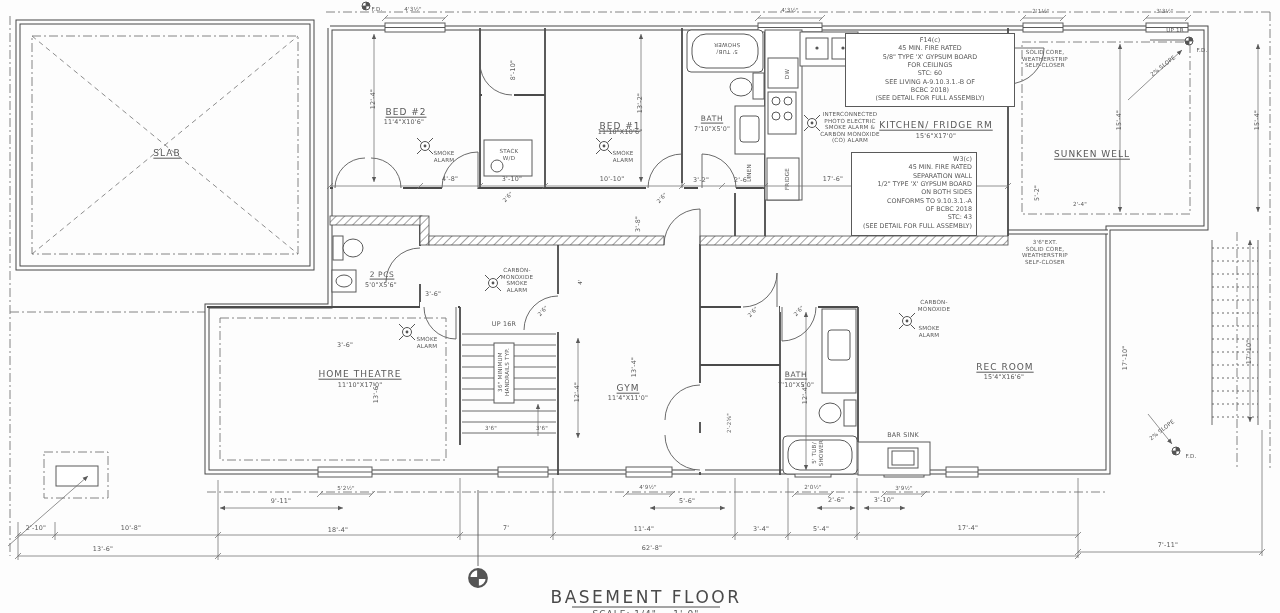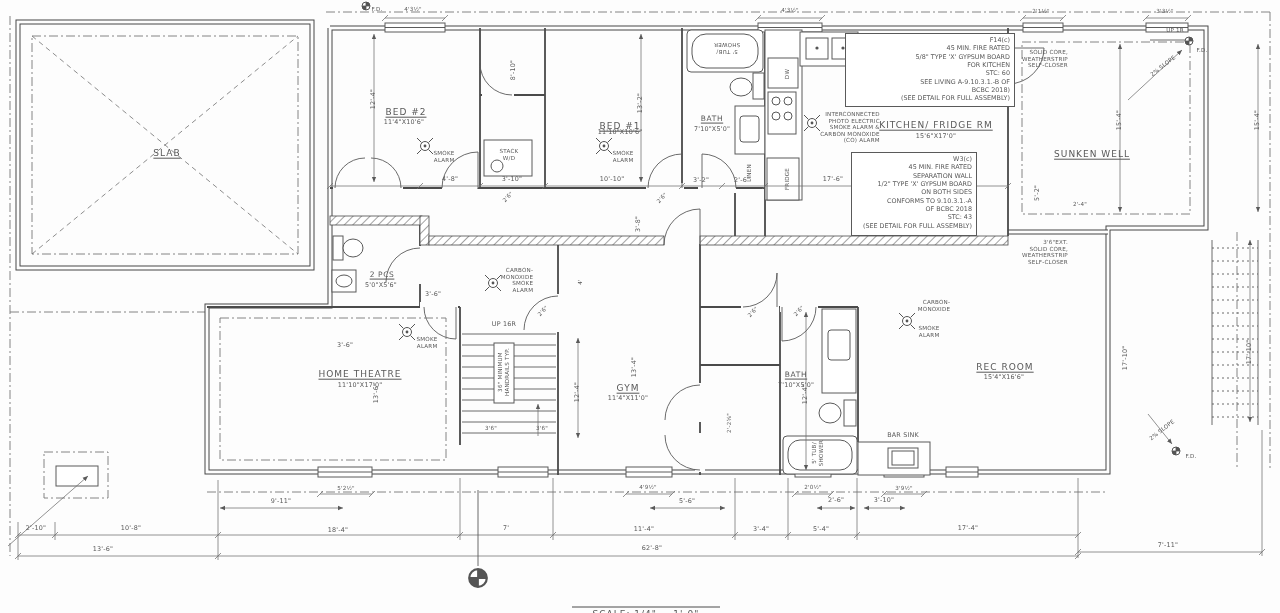--- a/index.html
+++ b/index.html
@@ -1,21 +1,21 @@
 <!DOCTYPE html>
 <html><head>
 <meta charset="utf-8">
 <style>
   html,body{margin:0;padding:0;background:#fff;}
   #plan{position:relative;width:1280px;height:613px;background:#fdfdfd;overflow:hidden;
         font-family:"DejaVu Sans",sans-serif;}
   #plan svg{position:absolute;left:0;top:0;}
   .lb{position:absolute;color:#585858;white-space:nowrap;line-height:1.18;
       transform:translate(-50%,-50%);text-align:center;}
-  .tl{text-align:right}.tr{text-align:right}
+  .tl{text-align:center}.tr{text-align:right}
   .f5{font-size:5.6px;letter-spacing:.2px}
   .f6{font-size:6.4px;letter-spacing:.2px}
   .f7{font-size:7.5px;letter-spacing:.6px}
   .f8{font-size:9px;letter-spacing:1px}
   .u{text-decoration:underline;text-underline-offset:2px}
   .r90{transform:translate(-50%,-50%) rotate(-90deg)}
   .r180{transform:translate(-50%,-50%) rotate(180deg)}
   .r45{transform:translate(-50%,-50%) rotate(-45deg)}
   .r40{transform:translate(-50%,-50%) rotate(-38deg)}
   .box{position:absolute;border:1px solid #5a5a5a;background:#fff;color:#585858;
@@ -321,21 +321,21 @@
       <div>PHOTO ELECTRIC</div>
       <div>SMOKE ALARM &amp;</div>
       <div>CARBON MONOXIDE</div>
       <div>(CO) ALARM</div>
     </div>
 
 <div class="box tl" style="left:845px;top:33px;width:160px;height:68px;font-size:6.4px">
       <div>F14(c)</div>
       <div>45 MIN. FIRE RATED</div>
       <div>5/8" TYPE 'X' GYPSUM BOARD</div>
-      <div>FOR KITCHEN</div>
+      <div>FOR CEILINGS</div>
       <div>STC: 60</div>
       <div>SEE LIVING A-9.10.3.1.-B OF</div>
       <div>BCBC 2018)</div>
       <div>(SEE DETAIL FOR FULL ASSEMBLY)</div>
     </div>
 <div class="box tr" style="left:851px;top:152px;width:116px;height:78px;font-size:6.4px">
       <div>W3(c)</div>
       <div>45 MIN. FIRE RATED</div>
       <div>SEPARATION WALL</div>
       <div>1/2" TYPE 'X' GYPSUM BOARD</div>
@@ -421,15 +421,16 @@
 <div class="lb f6" style="left:338px;top:531px">18'-4"</div>
 <div class="lb f6" style="left:506px;top:529px">7'</div>
 <div class="lb f6" style="left:644px;top:530px">11'-4"</div>
 <div class="lb f6" style="left:761px;top:530px">3'-4"</div>
 <div class="lb f6" style="left:821px;top:530px">5'-4"</div>
 <div class="lb f6" style="left:968px;top:529px">17'-4"</div>
 <div class="lb f6" style="left:1168px;top:546px">7'-11"</div>
 <div class="lb f6" style="left:103px;top:550px">13'-6"</div>
 <div class="lb f6" style="left:652px;top:549px">62'-8"</div>
 
+<div class="lb title" style="left:646px;top:597px">BASEMENT FLOOR</div>
 <div class="lb f8" style="left:646px;top:614px">SCALE: 1/4" = 1'-0"</div>
 
 </div>
 
 </body></html>

